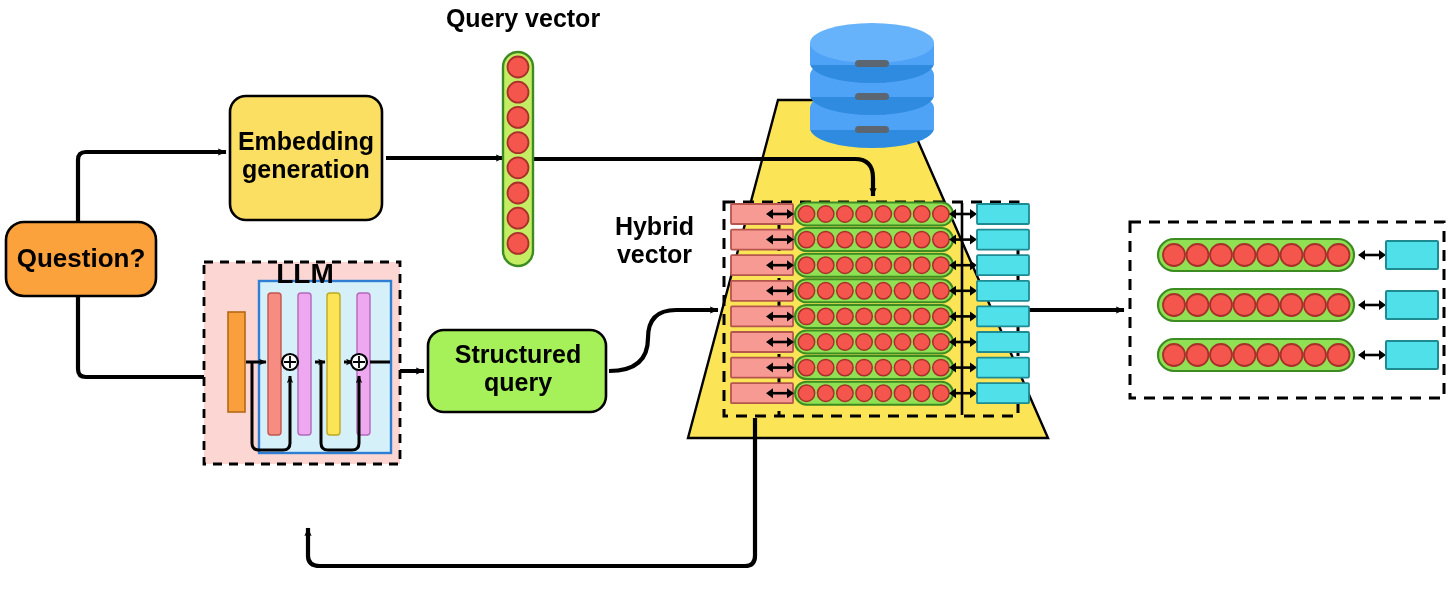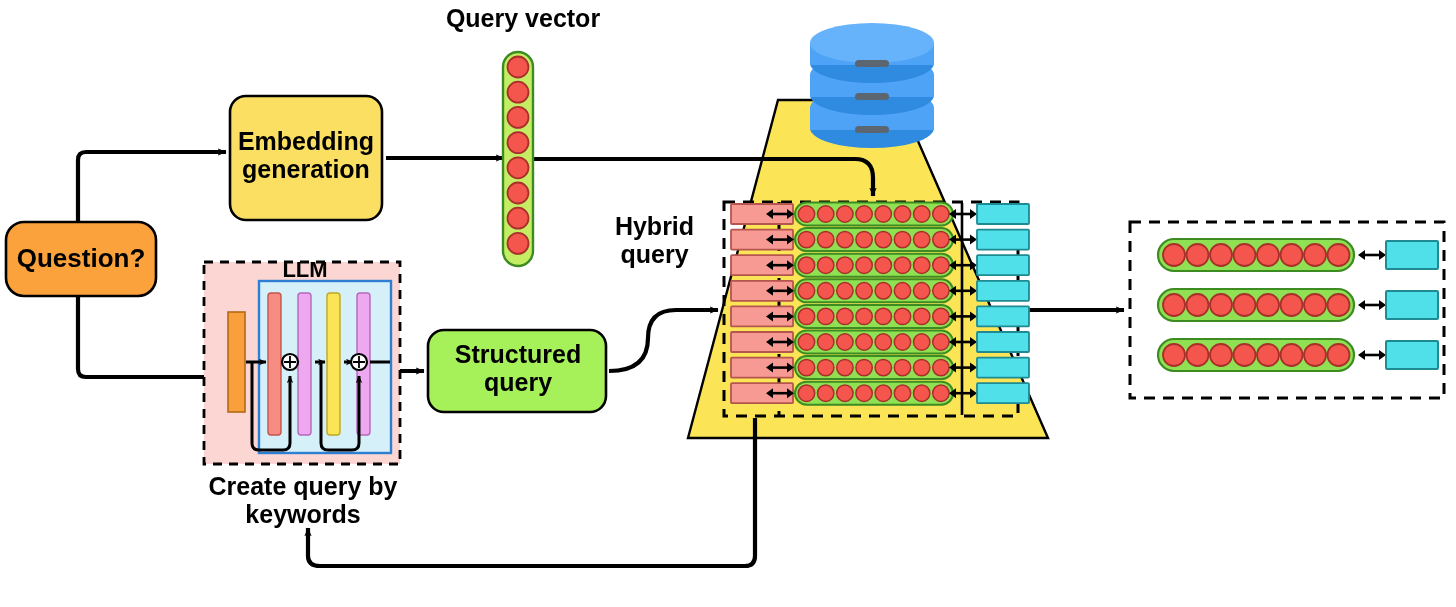--- a/index.html
+++ b/index.html
@@ -290,27 +290,25 @@
     </g>
 
     <rect x="6" y="222" width="150" height="74" rx="18" fill="#FBA23C" stroke="#000" stroke-width="2.6"></rect>
     <rect x="230" y="96" width="152" height="124" rx="16" fill="#FBDF63" stroke="#000" stroke-width="2.6"></rect>
     <rect x="428" y="330" width="178" height="82" rx="16" fill="#A6F05A" stroke="#000" stroke-width="2.6"></rect>
   </svg>
 
   <div class="lbl" style="left:418px;top:4px;width:210px;font-size:25px;">Query vector</div>
 
   <div class="lbl" style="left:592px;top:212px;width:125px;font-size:25px;">Hybrid
-query</div>
-
-
-  <div class="lbl" style="left:252px;top:258px;width:106px;font-size:22px;">LLM</div>
-
-  <div class="lbl" style="left:196px;top:472px;width:214px;font-size:25px;">Create query by
-keywords</div>
+vector</div>
+
+
+  <div class="lbl" style="left:252px;top:258px;width:106px;font-size:28px;">LLM</div>
+
 
 
   <div class="lbl" style="left:6px;top:244px;width:150px;font-size:26px;">Question?</div>
 
   <div class="lbl" style="left:230px;top:127px;width:152px;font-size:25px;">Embedding
 generation</div>
 
   <div class="lbl" style="left:428px;top:340px;width:180px;font-size:25px;">Structured
 query</div>
 

